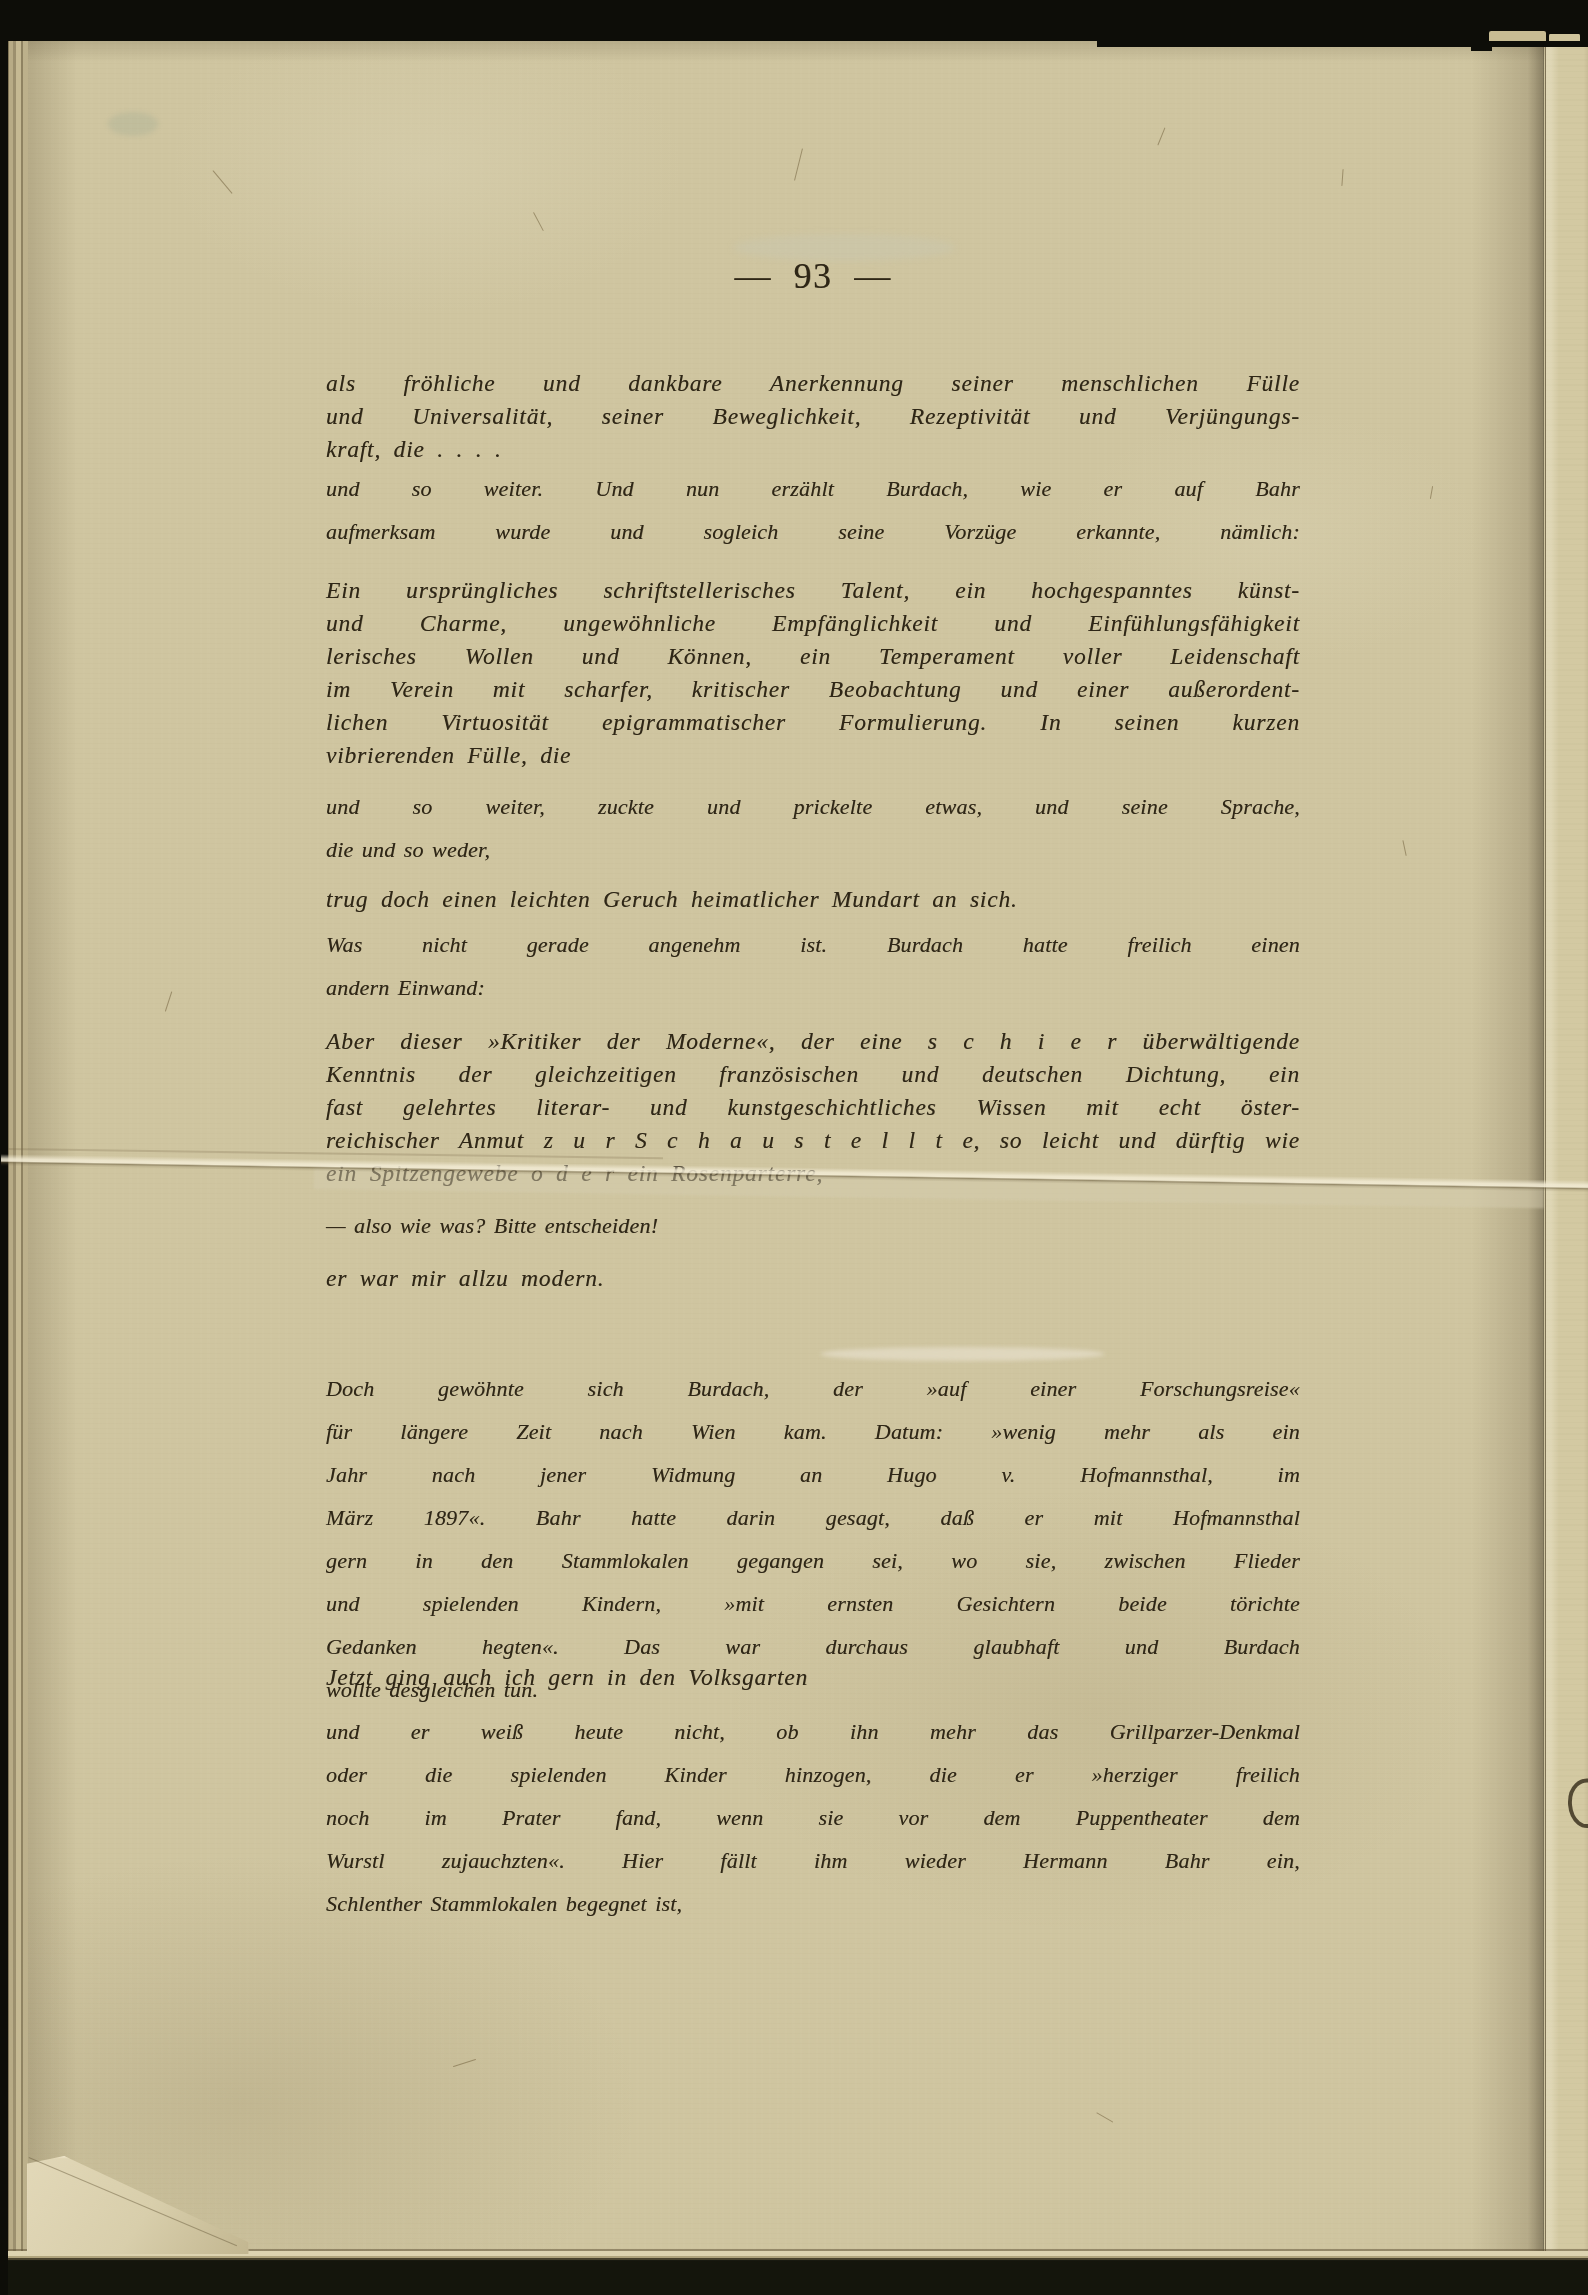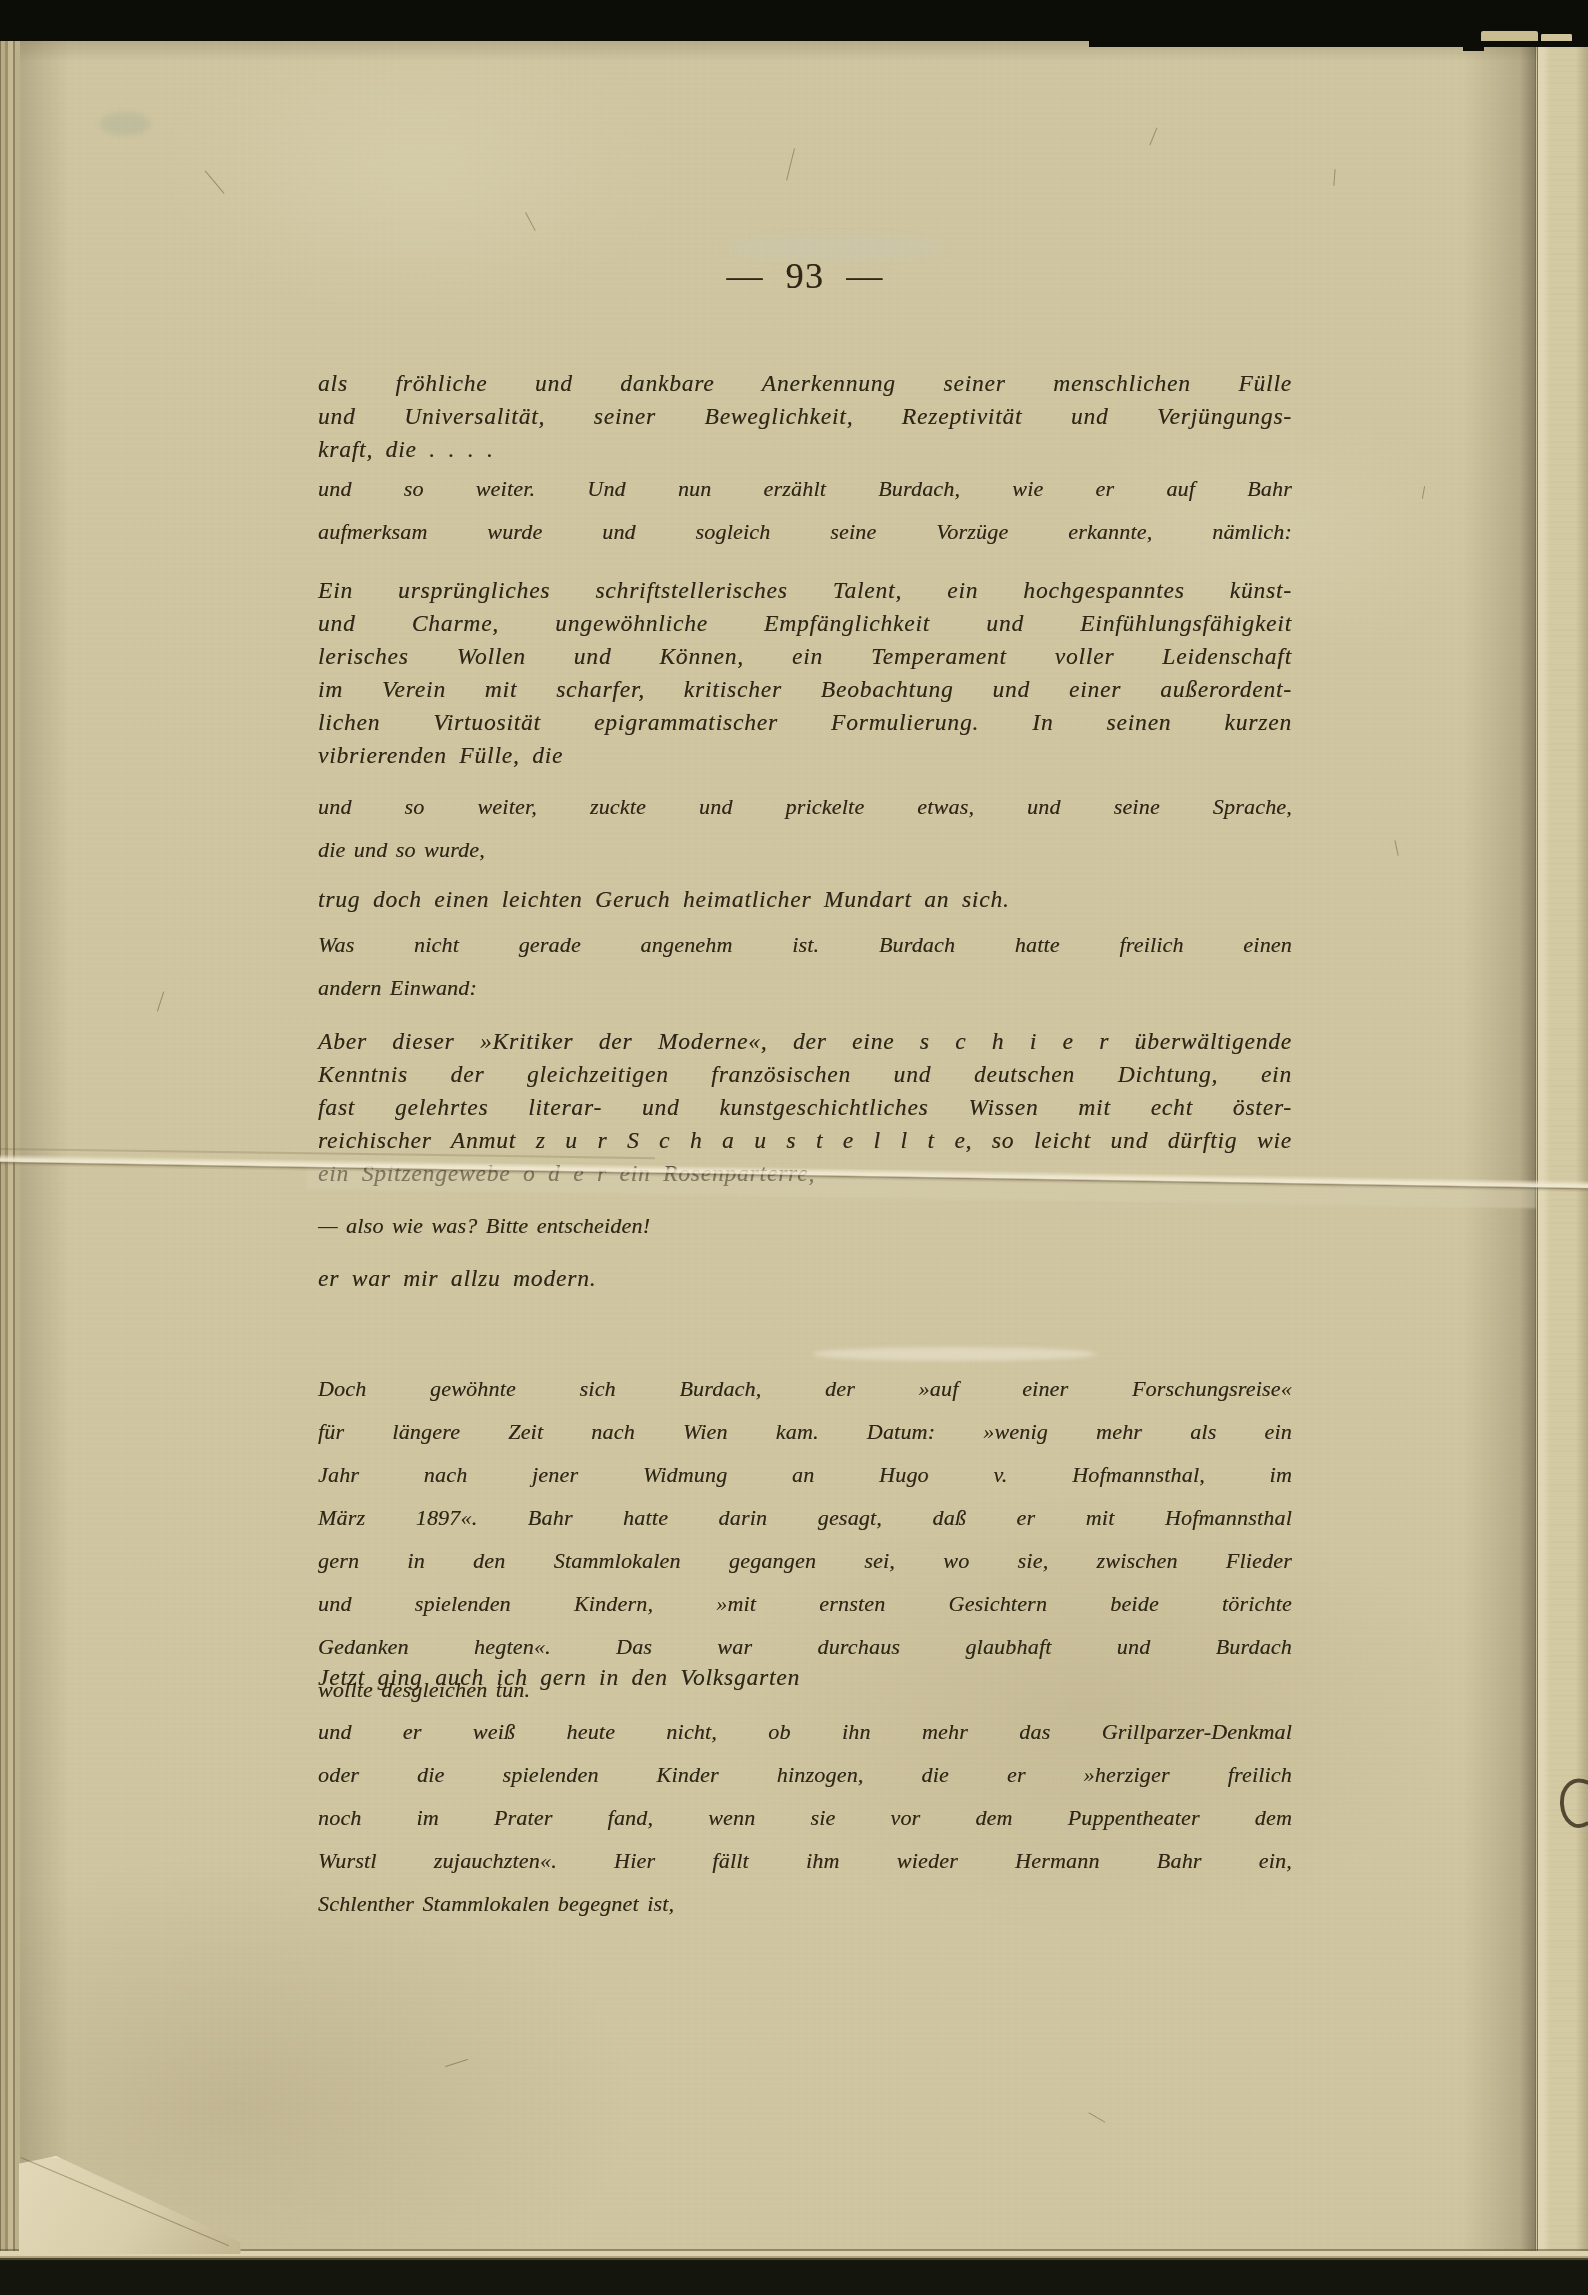--- a/index.html
+++ b/index.html
@@ -1,21 +1,21 @@
 <!DOCTYPE html>
 <html style="font-size:11.4px"><head>
 <meta charset="utf-8">
 <style>
   html,body{margin:0;padding:0;}
   body{
     width:1588px;height:2295px;position:relative;overflow:hidden;
     background:#0d0d08;
     font-family:"Liberation Serif","DejaVu Serif",serif;
   }
-  .scan{position:absolute;inset:0;}
+  .scan{position:absolute;inset:0;margin-left:8px;}
 
   
   .page-stack-left{
     position:absolute;left:0;top:39px;width:21.4px;height:2223px;z-index:5;
     background:
       repeating-linear-gradient(90deg,
         rgba(90,78,52,.55) 0 1.4px, rgba(185,172,134,.9) 1.4px 5px,
         rgba(150,138,105,.8) 5px 8.5px, rgba(200,188,150,.85) 8.5px 13.5px,
         rgba(120,108,78,.6) 13.5px 15px, rgba(190,178,140,.9) 15px 21.4px),
       #b2a680;
@@ -138,21 +138,21 @@
     <div class="para small" style="top:574px">
         <div class="line">Ein ursprüngliches schriftstellerisches Talent, ein hochgespanntes künst-</div>
         <div class="line">und Charme, ungewöhnliche Empfänglichkeit und Einfühlungsfähigkeit</div>
         <div class="line">lerisches Wollen und Können, ein Temperament voller Leidenschaft</div>
         <div class="line">im Verein mit scharfer, kritischer Beobachtung und einer außerordent-</div>
         <div class="line">lichen Virtuosität epigrammatischer Formulierung. In seinen kurzen</div>
         <div class="line last">vibrierenden Fülle, die</div>
       </div>
     <div class="para large" style="top:785px">
         <div class="line">und so weiter, zuckte und prickelte etwas, und seine Sprache,</div>
-        <div class="line last">die und so wurde,</div>
+        <div class="line last">die und so weder,</div>
       </div>
     <div class="para small" style="top:883px">
         <div class="line last">trug doch einen leichten Geruch heimatlicher Mundart an sich.</div>
       </div>
     <div class="para large" style="top:923px">
         <div class="line">Was nicht gerade angenehm ist. Burdach hatte freilich einen</div>
         <div class="line last">andern Einwand:</div>
       </div>
     <div class="para small" style="top:1025px">
         <div class="line">Aber dieser »Kritiker der Moderne«, der eine s c h i e r überwältigende</div>

